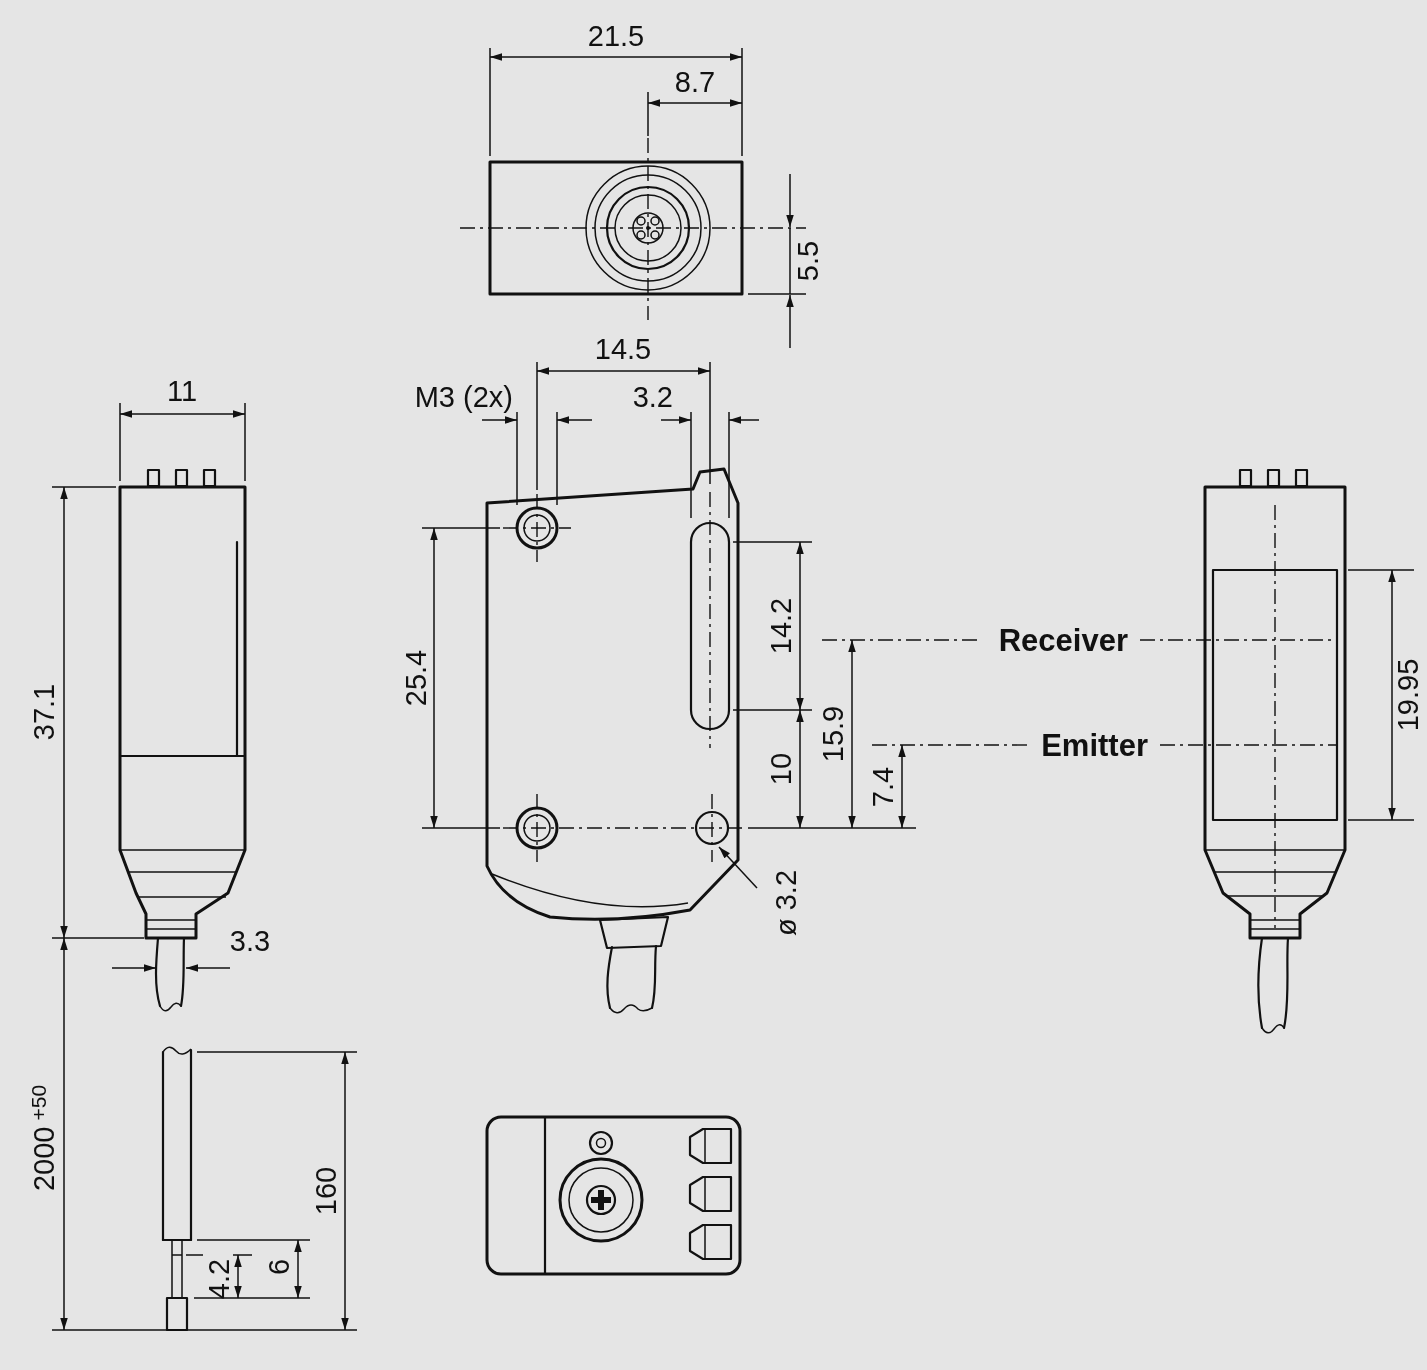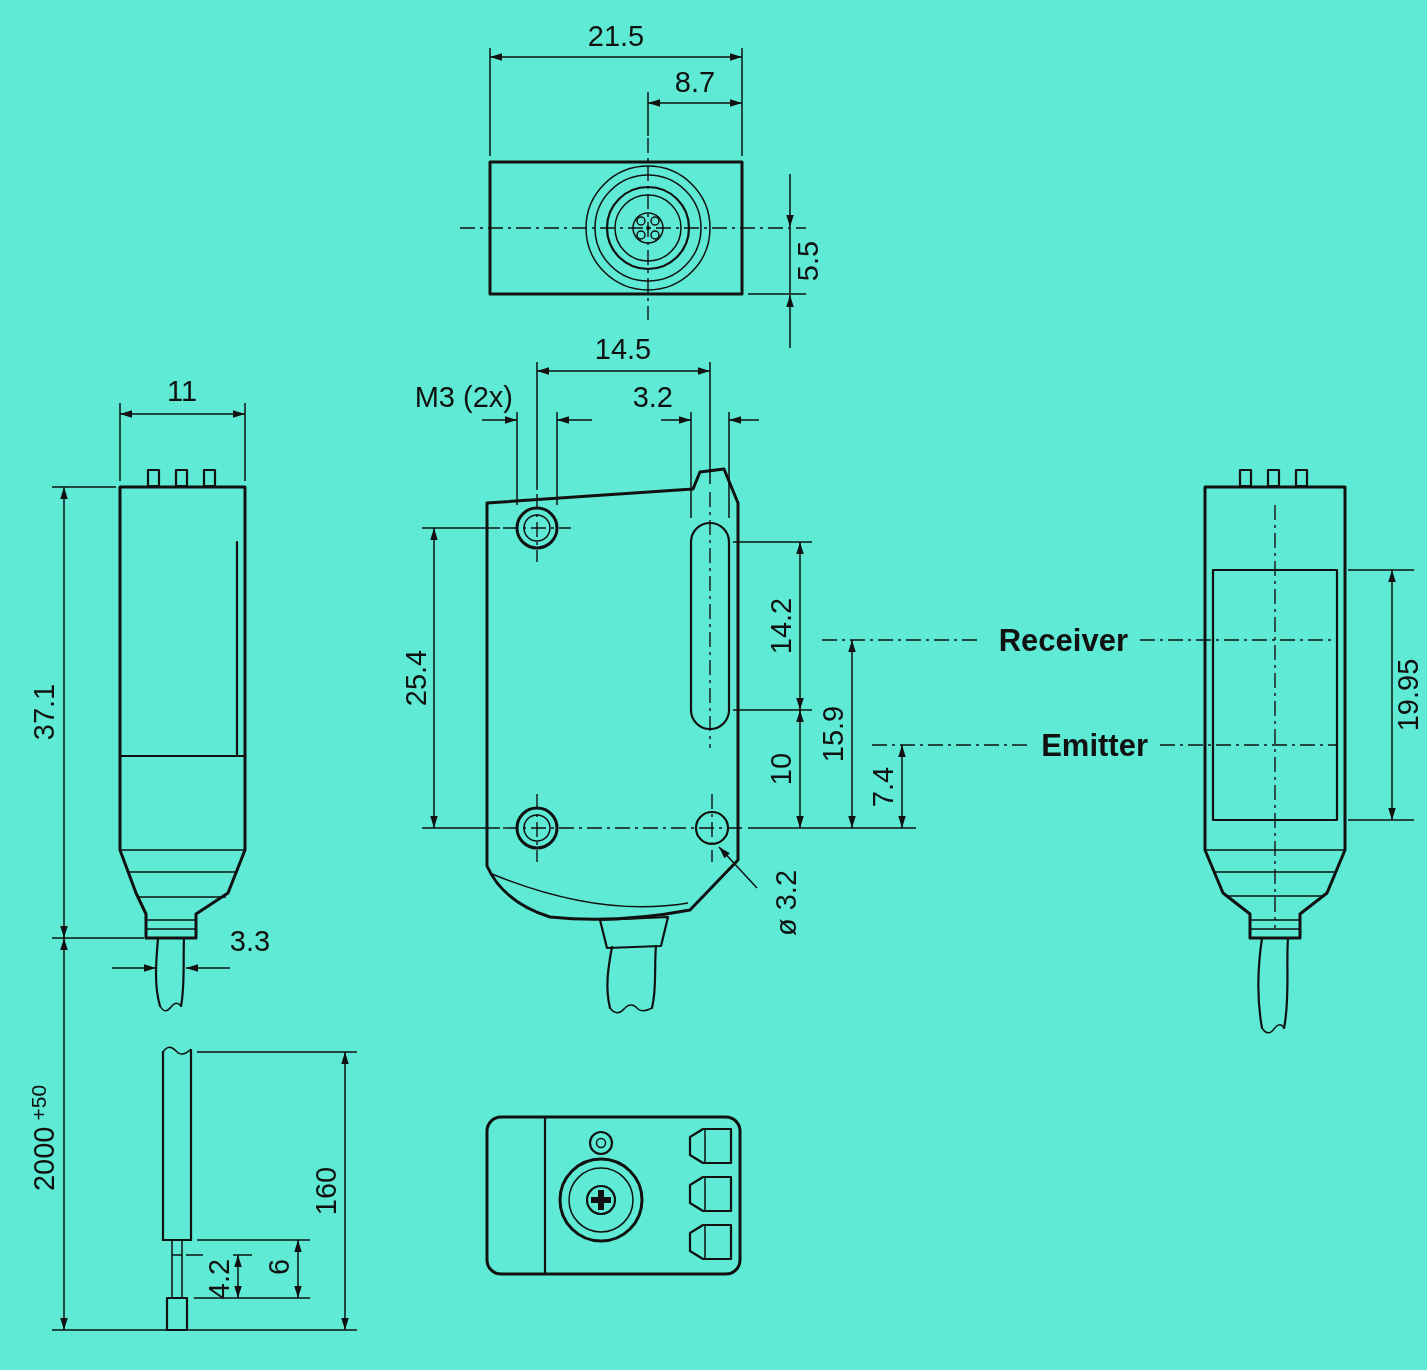--- a/index.html
+++ b/index.html
@@ -1,16 +1,16 @@
 <!DOCTYPE html>
 <html><head>
 <meta charset="utf-8">
 <style>
   html,body{margin:0;padding:0;background:#ffffff}
-  .page{width:1427px;height:1370px;background:#5eead4;position:relative;overflow:hidden}
+  .page{width:1427px;height:1370px;background:#e5e5e5;position:relative;overflow:hidden}
   svg{display:block}
   .outline{fill:none;stroke:#111;stroke-width:3;stroke-linejoin:round;stroke-linecap:round}
   .med{fill:none;stroke:#111;stroke-width:2.2;stroke-linejoin:round;stroke-linecap:round}
   .thin{fill:none;stroke:#111;stroke-width:1.5}
   .dim{fill:none;stroke:#111;stroke-width:1.5}
   .center{fill:none;stroke:#111;stroke-width:1.4;stroke-dasharray:15 5 3 5}
   .dimtext{font:29px "Liberation Sans","DejaVu Sans",sans-serif;fill:#111}
   .tol{font-size:21px}
   .blabel{font:bold 31px "Liberation Sans","DejaVu Sans",sans-serif;fill:#111}
 </style>

